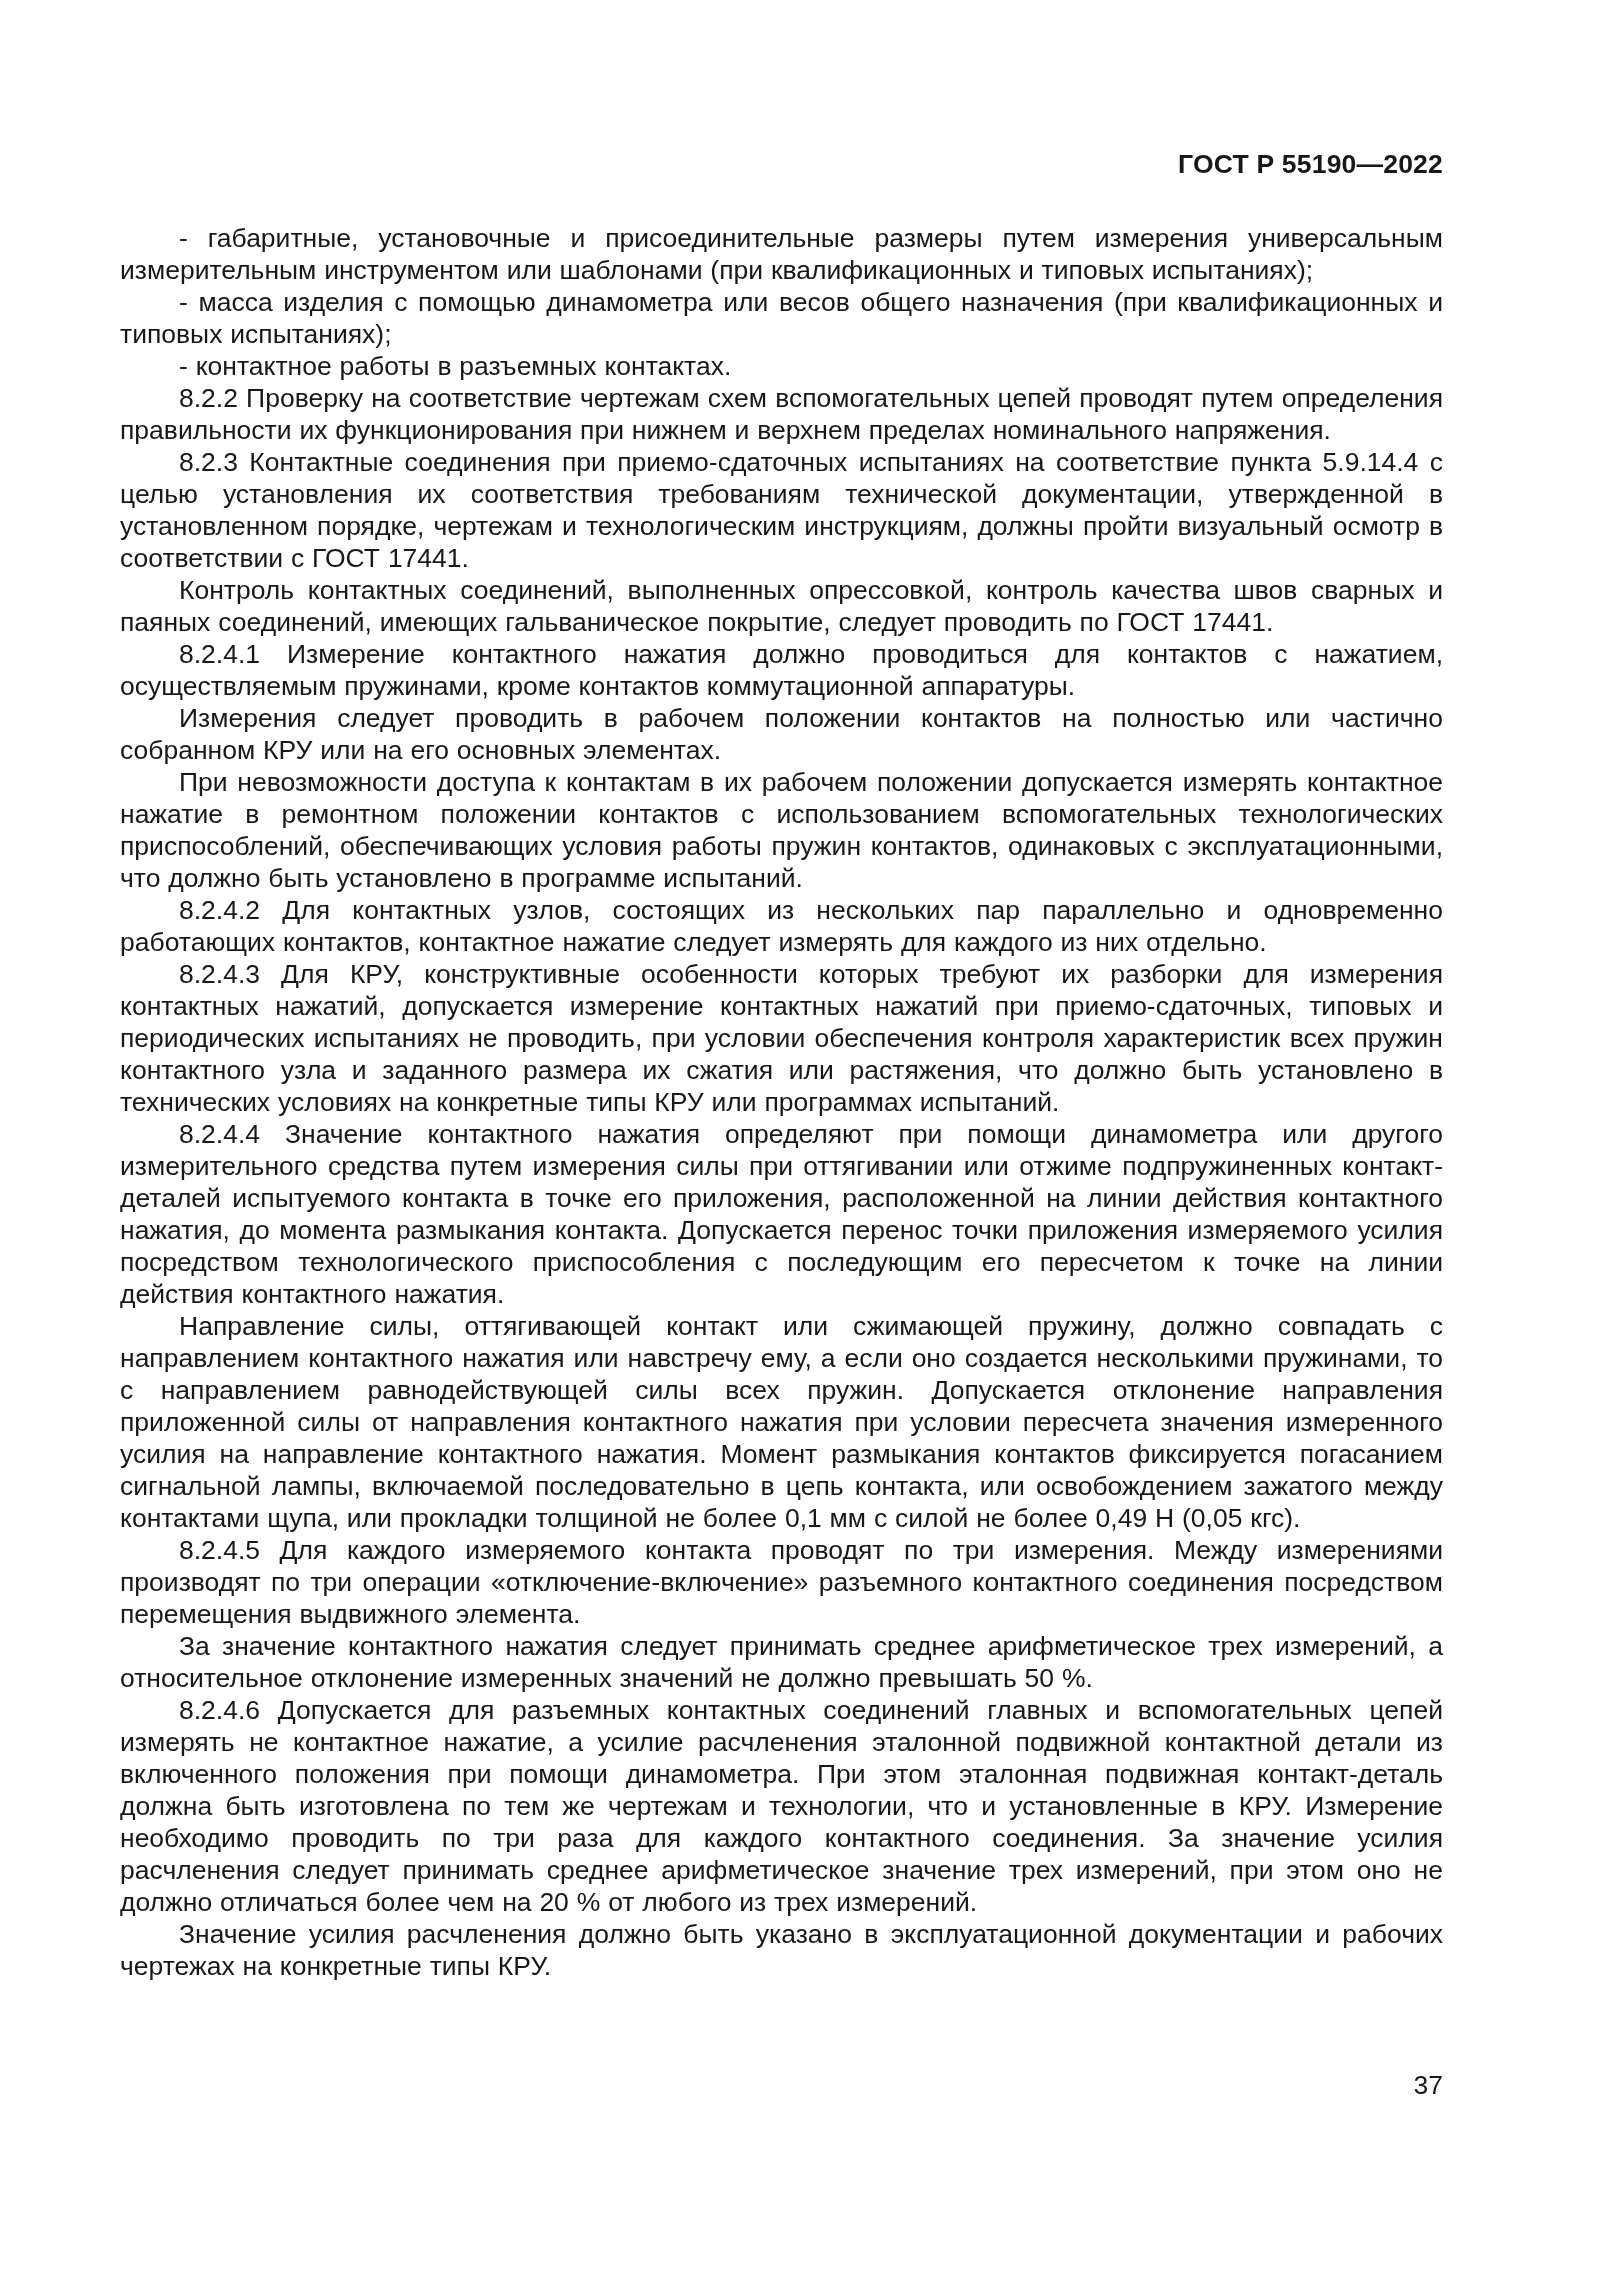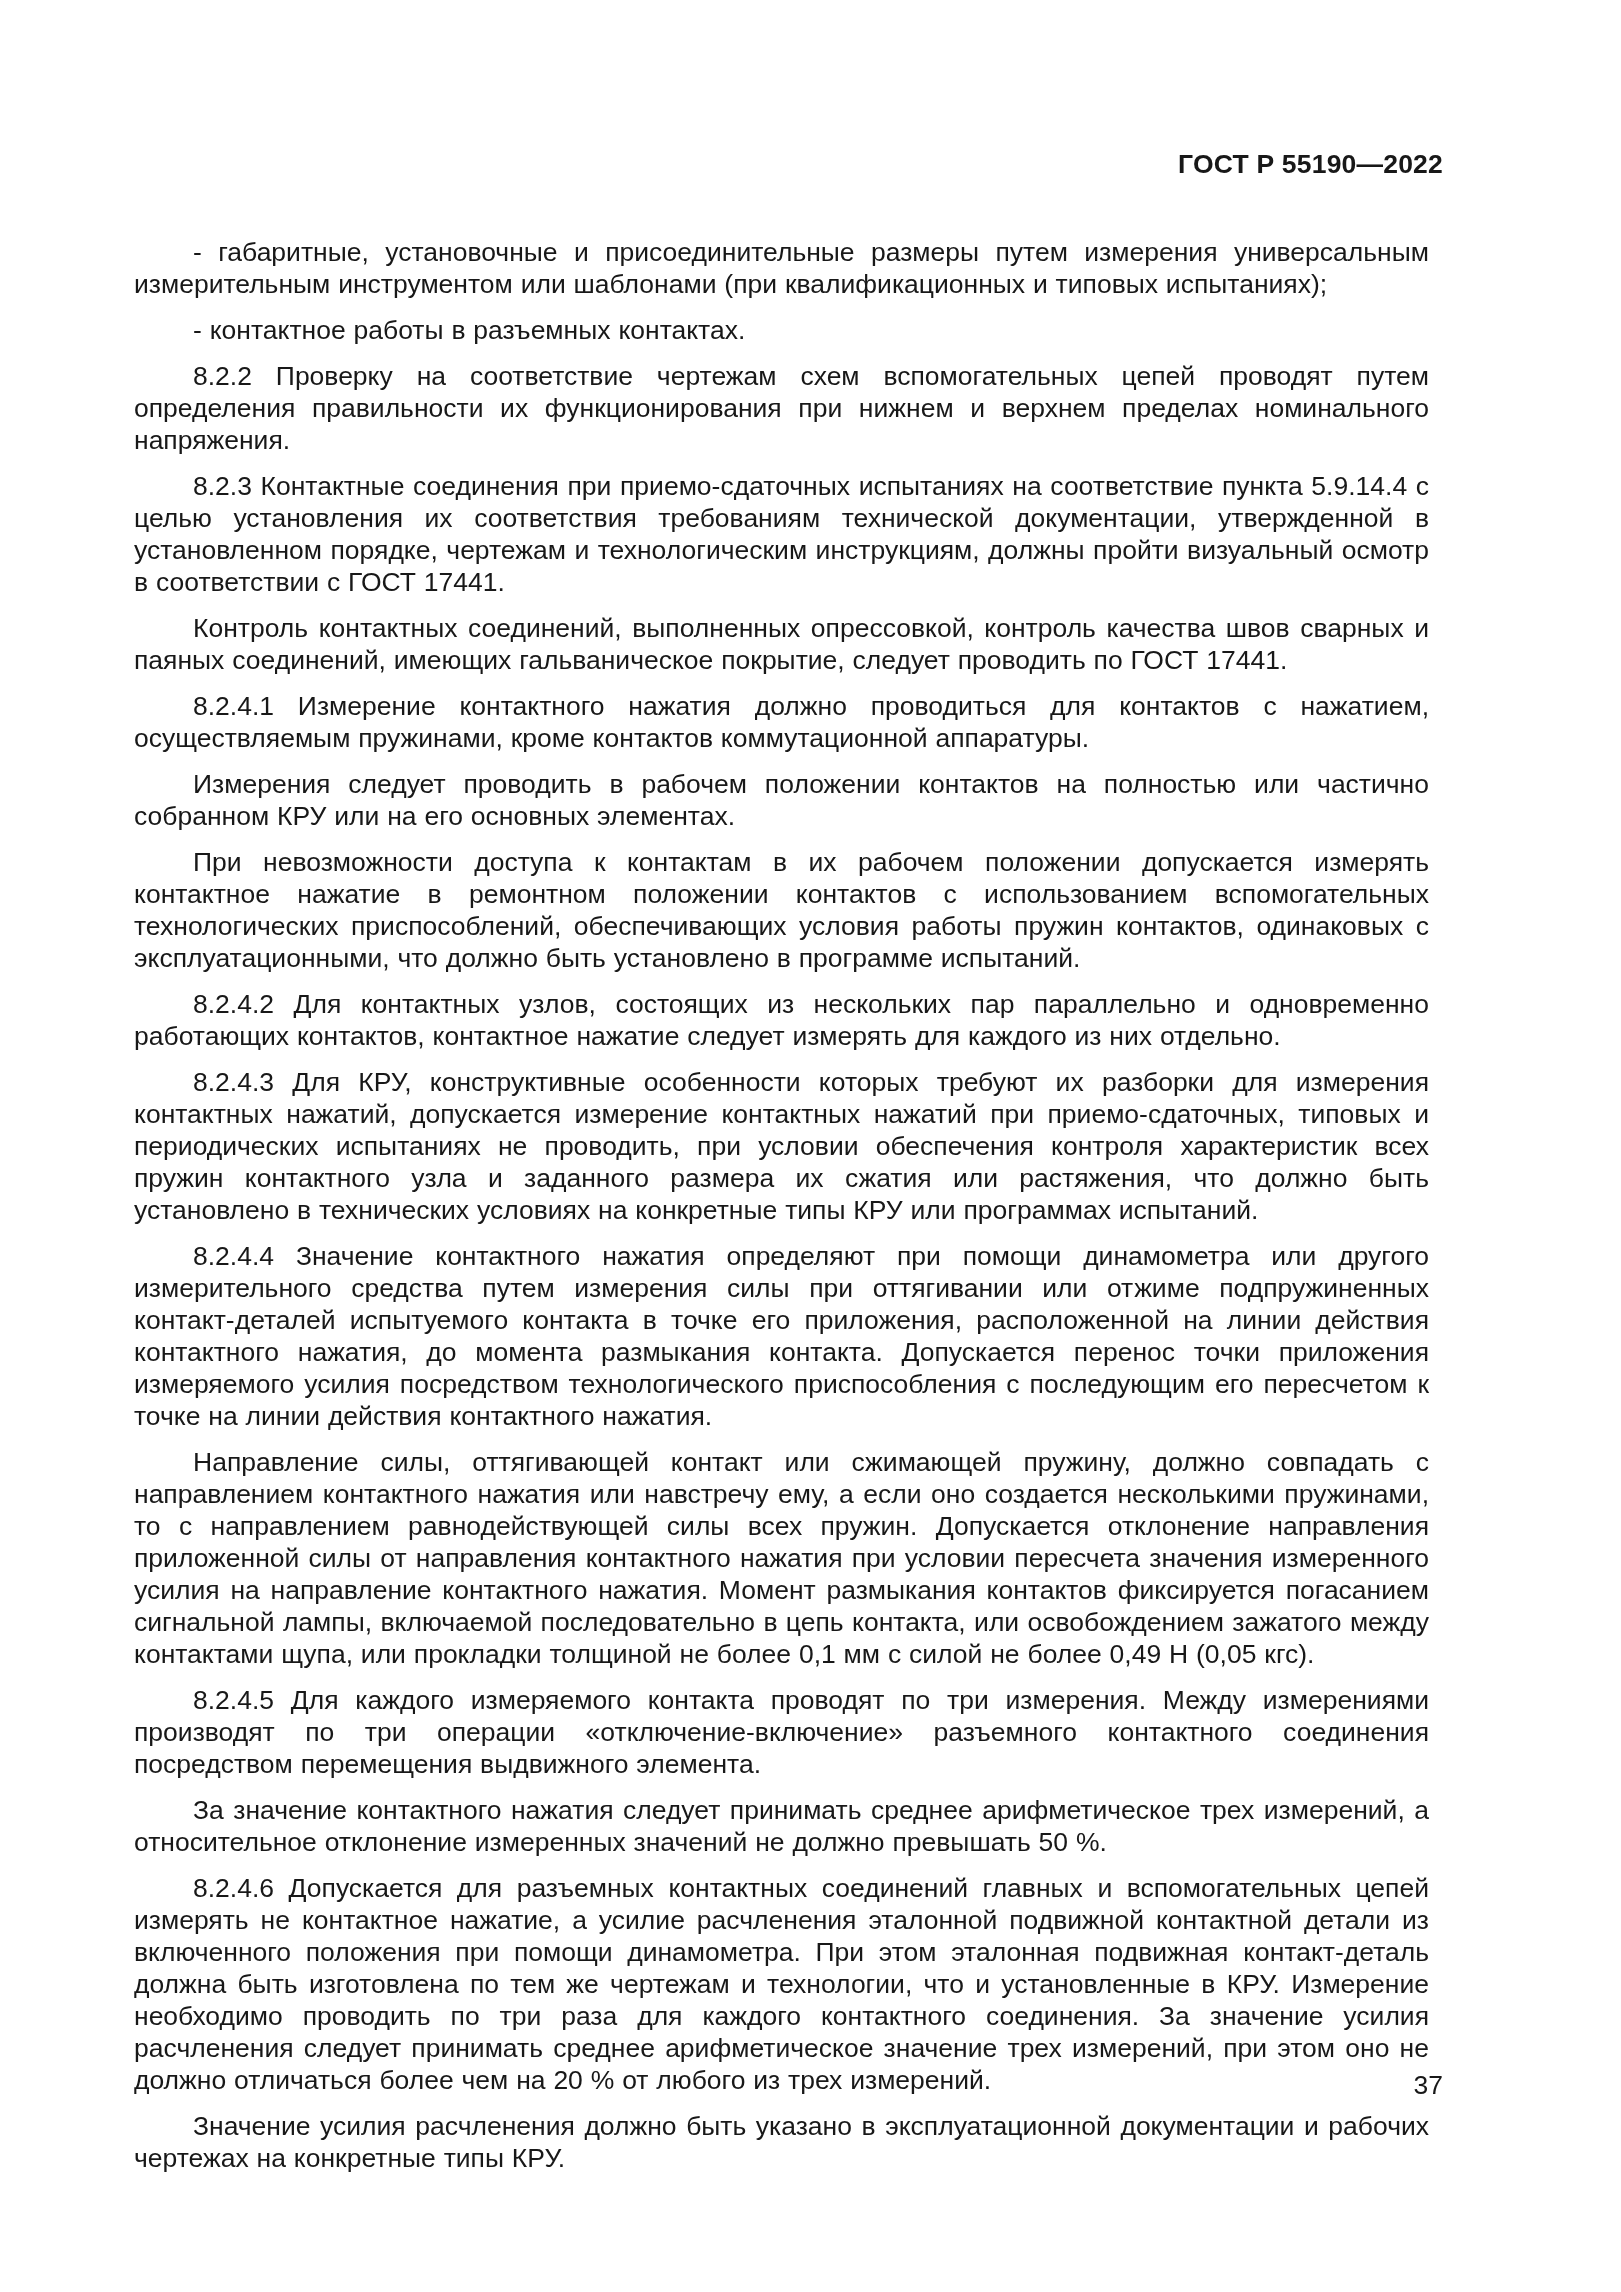--- a/index.html
+++ b/index.html
@@ -28,21 +28,21 @@
   .doc-body {
     position: absolute;
     top: 222px;
     left: 120px;
     width: 1323px;
     font-size: 26.5px;
     line-height: 32px;
     text-align: justify;
   }
   .doc-body p.para {
-    margin: 14px;
+    margin: 0;
     padding: 0;
     text-indent: 59px;
     word-spacing: 0.5px;
   }
   .doc-body p.para.bold {
     font-weight: bold;
   }
   .page-number {
     position: absolute;
     top: 2070px;
@@ -51,20 +51,21 @@
   }
 </style>
 </head>
 <body>
 
 <div class="page">
   <div class="doc-header">ГОСТ Р 55190—2022</div>
 
   <div class="doc-body">
       <p class="para">- габаритные, установочные и присоединительные размеры путем измерения универсальным измерительным инструментом или шаблонами (при квалификационных и типовых испытаниях);</p>
+      <p class="para">- масса изделия с помощью динамометра или весов общего назначения (при квалификационных и типовых испытаниях);</p>
       <p class="para">- контактное работы в разъемных контактах.</p>
       <p class="para">8.2.2 Проверку на соответствие чертежам схем вспомогательных цепей проводят путем определения правильности их функционирования при нижнем и верхнем пределах номинального напряжения.</p>
       <p class="para">8.2.3 Контактные соединения при приемо-сдаточных испытаниях на соответствие пункта 5.9.14.4 с целью установления их соответствия требованиям технической документации, утвержденной в установленном порядке, чертежам и технологическим инструкциям, должны пройти визуальный осмотр в соответствии с ГОСТ 17441.</p>
       <p class="para">Контроль контактных соединений, выполненных опрессовкой, контроль качества швов сварных и паяных соединений, имеющих гальваническое покрытие, следует проводить по ГОСТ 17441.</p>
       <p class="para">8.2.4.1 Измерение контактного нажатия должно проводиться для контактов с нажатием, осуществляемым пружинами, кроме контактов коммутационной аппаратуры.</p>
       <p class="para">Измерения следует проводить в рабочем положении контактов на полностью или частично собранном КРУ или на его основных элементах.</p>
       <p class="para">При невозможности доступа к контактам в их рабочем положении допускается измерять контактное нажатие в ремонтном положении контактов с использованием вспомогательных технологических приспособлений, обеспечивающих условия работы пружин контактов, одинаковых с эксплуатационными, что должно быть установлено в программе испытаний.</p>
       <p class="para">8.2.4.2 Для контактных узлов, состоящих из нескольких пар параллельно и одновременно работающих контактов, контактное нажатие следует измерять для каждого из них отдельно.</p>
       <p class="para">8.2.4.3 Для КРУ, конструктивные особенности которых требуют их разборки для измерения контактных нажатий, допускается измерение контактных нажатий при приемо-сдаточных, типовых и периодических испытаниях не проводить, при условии обеспечения контроля характеристик всех пружин контактного узла и заданного размера их сжатия или растяжения, что должно быть установлено в технических условиях на конкретные типы КРУ или программах испытаний.</p>
       <p class="para">8.2.4.4 Значение контактного нажатия определяют при помощи динамометра или другого измерительного средства путем измерения силы при оттягивании или отжиме подпружиненных контакт-деталей испытуемого контакта в точке его приложения, расположенной на линии действия контактного нажатия, до момента размыкания контакта. Допускается перенос точки приложения измеряемого усилия посредством технологического приспособления с последующим его пересчетом к точке на линии действия контактного нажатия.</p>

